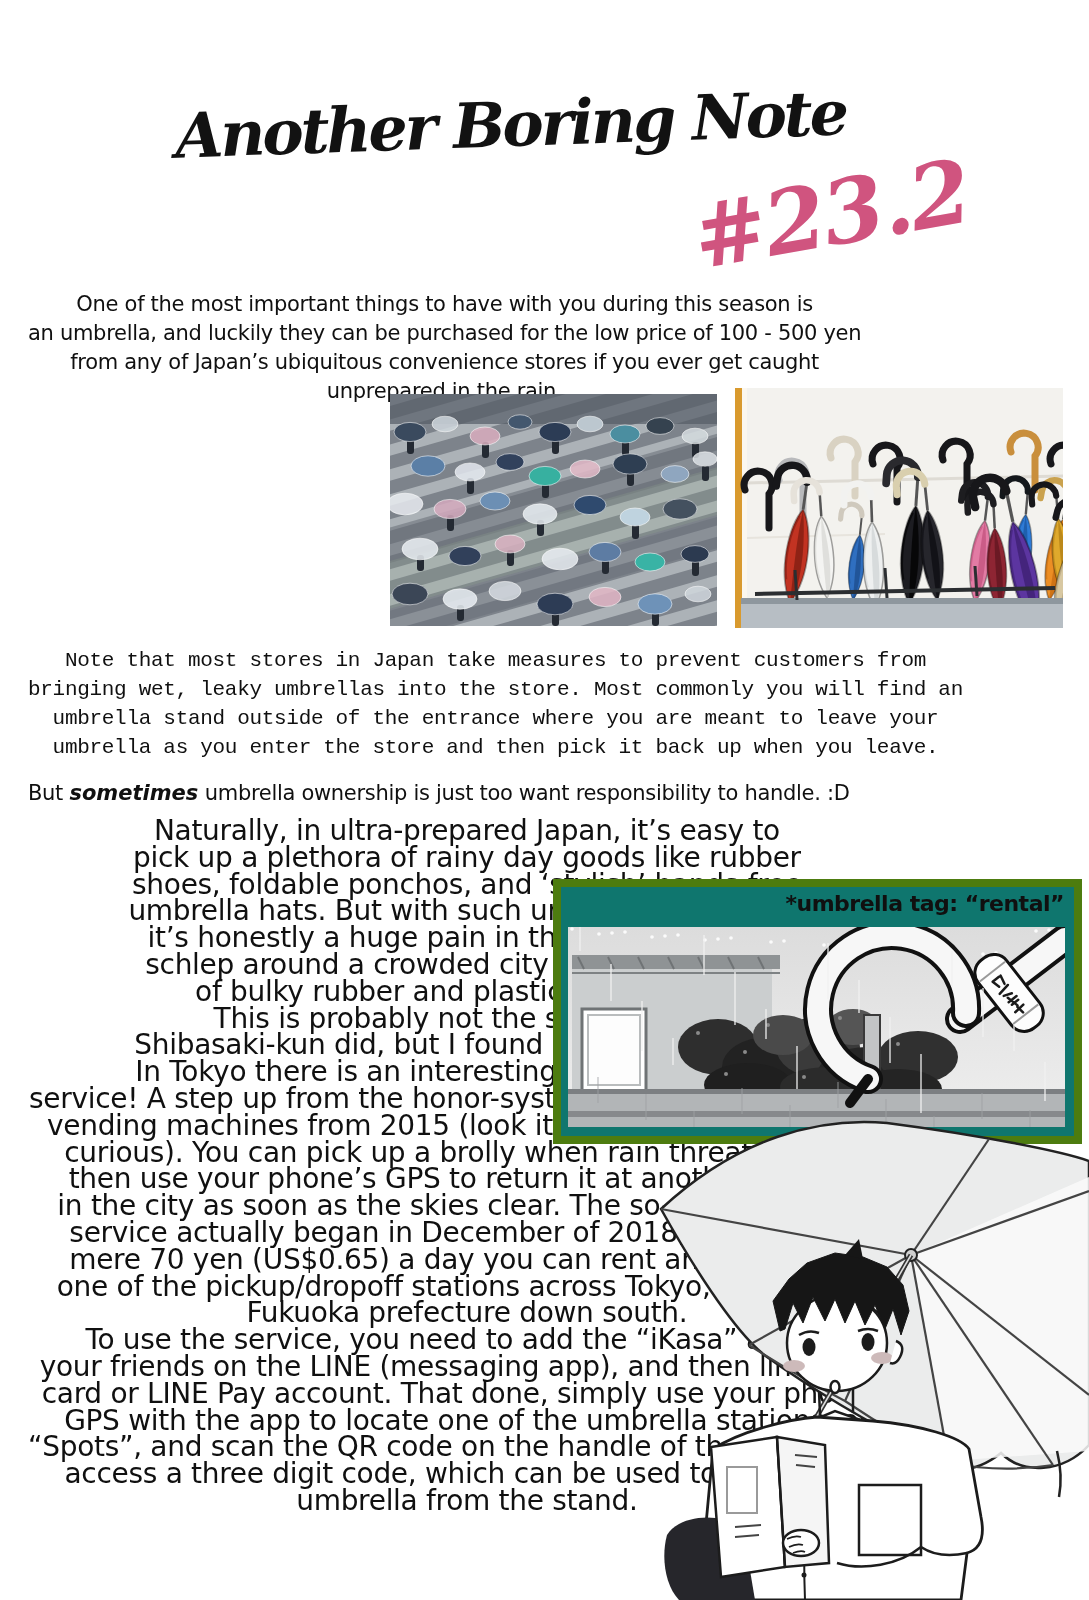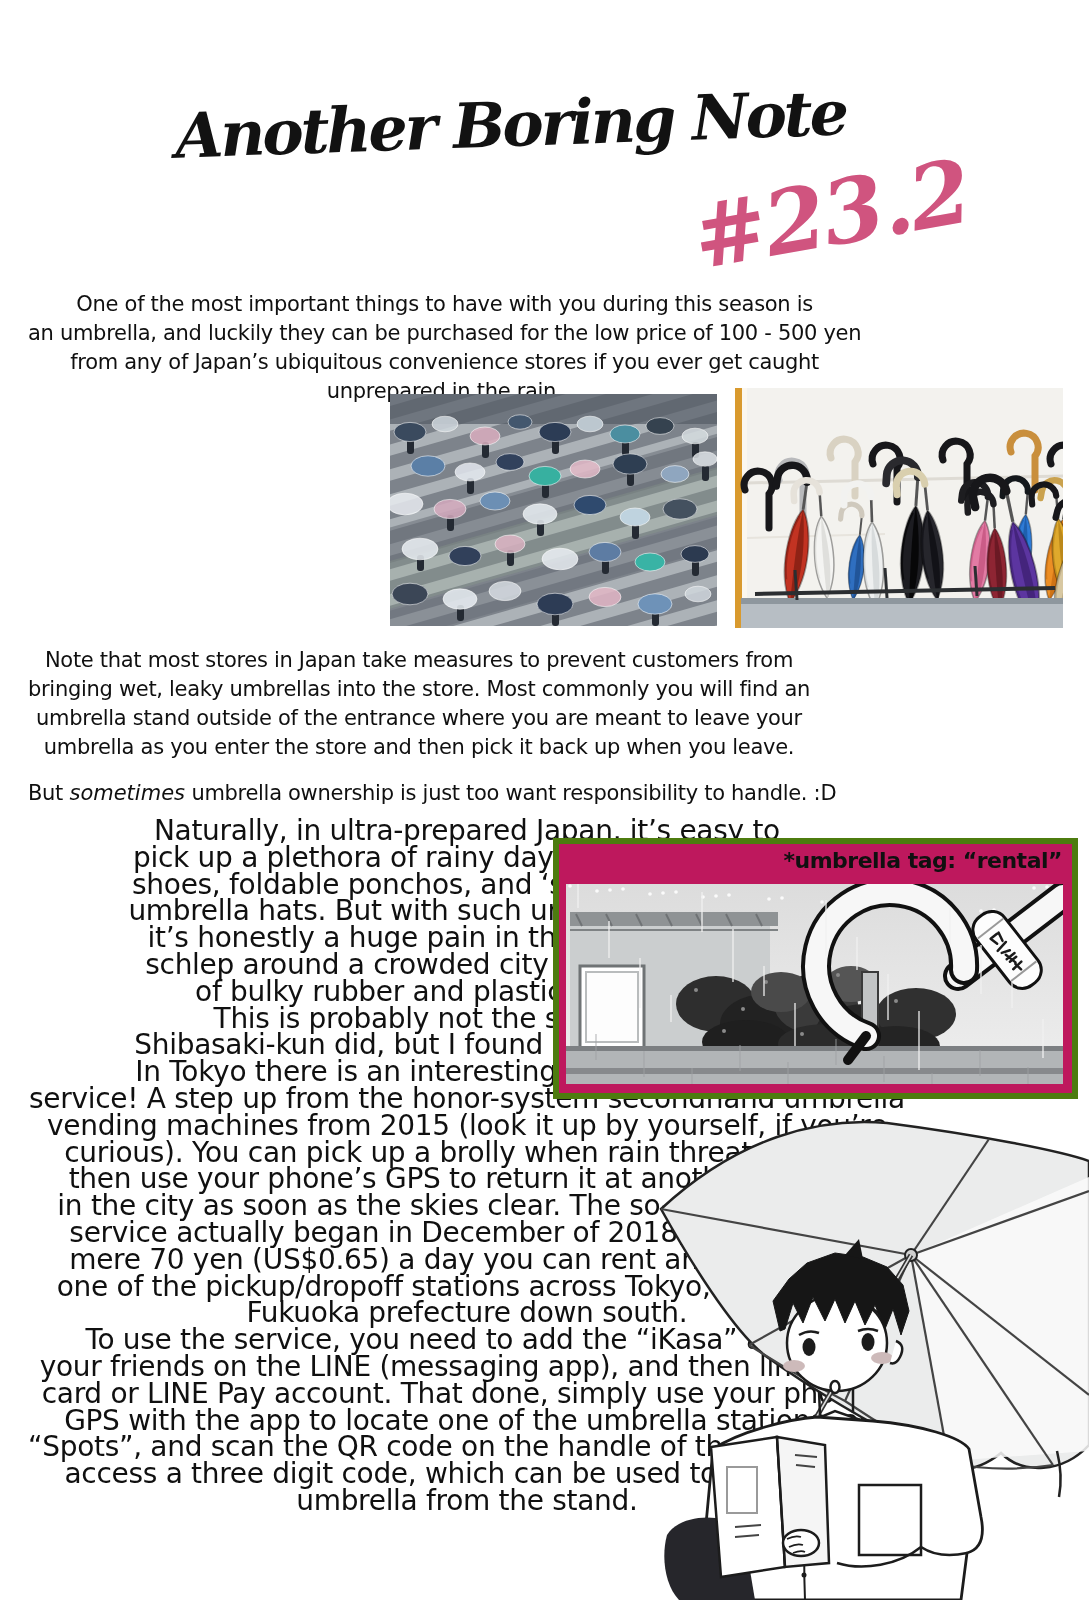--- a/index.html
+++ b/index.html
@@ -5,23 +5,23 @@
   html,body{margin:0;padding:0;background:#ffffff;}
   .page{position:relative;width:1089px;height:1600px;background:#fff;overflow:hidden;
         font-family:"DejaVu Sans",sans-serif;color:#101010;}
   .abs{position:absolute;}
   .hand{font-family:"DejaVu Sans",sans-serif;white-space:pre-wrap;letter-spacing:-0.3px;text-align:center;}
   .title{font-family:"DejaVu Serif",serif;font-style:italic;font-weight:700;
          font-size:62px;letter-spacing:-3px;transform:rotate(-2deg);color:#121212;}
   .issue{font-family:"DejaVu Serif",serif;font-style:italic;font-weight:700;
          font-size:88px;letter-spacing:-2px;transform:rotate(-10deg);color:#d0547f;}
   .intro{left:28px;top:290px;font-size:21px;line-height:29px;}
-  .storenote{left:28px;top:646px;font-size:21px;line-height:29px;}
+  .storenote{left:28px;top:646px;font-size:21px;line-height:29px;font-family:Liberation Mono, monospace;}
   .sometimes{left:28px;top:781px;font-size:21px;}
-  .sometimes b{font-style:italic;font-weight:400;letter-spacing:0;}
+  .sometimes b{font-style:italic;font-weight:700;letter-spacing:0;}
   .maintext{left:28px;top:818px;font-size:28px;line-height:26.8px;}
   .footnote{left:28px;top:1524px;font-size:16px;line-height:25px;}
   .caption{font-weight:700;font-size:22px;letter-spacing:-0.5px;}
   svg{display:block;}
 </style>
 </head>
 <body>
 
 <div class="page">
 
@@ -268,21 +268,21 @@
 one of the pickup/dropoff stations across Tokyo,  and also in
 Fukuoka prefecture down south.
      To use the service, you need to add the “iKasa” account to
 your friends on the LINE (messaging app), and then link credit
 card or LINE Pay account. That done, simply use your phone’s
 GPS with the app to locate one of the umbrella stations, or
 “Spots”, and scan the QR code on the handle of the umbrella to
 access a three digit code, which can be used to unlock the
 umbrella from the stand.</div>
 
-  <div class="abs" style="left:553px;top:838px;width:513px;height:249px;border:6px solid #4d7c0f;background:#be185d;">
+  <div class="abs" style="left:553px;top:879px;width:513px;height:249px;border:8px solid #4d7c0f;background:#0f766e;">
     <div class="abs caption" style="right:10px;top:4px;">*umbrella tag: “rental”</div>
     <svg class="abs" style="left:7px;top:40px;" width="497" height="200" viewBox="0 0 497 200" aria-hidden="true">
       <defs>
         <linearGradient id="sky" x1="0" y1="0" x2="0" y2="1">
           <stop offset="0" stop-color="#dcdcdc"></stop>
             <stop offset="1" stop-color="#efefef"></stop>
         </linearGradient>
       </defs>
       <rect x="0" y="0" width="497" height="200" fill="url(#sky)"></rect>
       <g class="skydots" fill="#ffffff" opacity="0.9">

